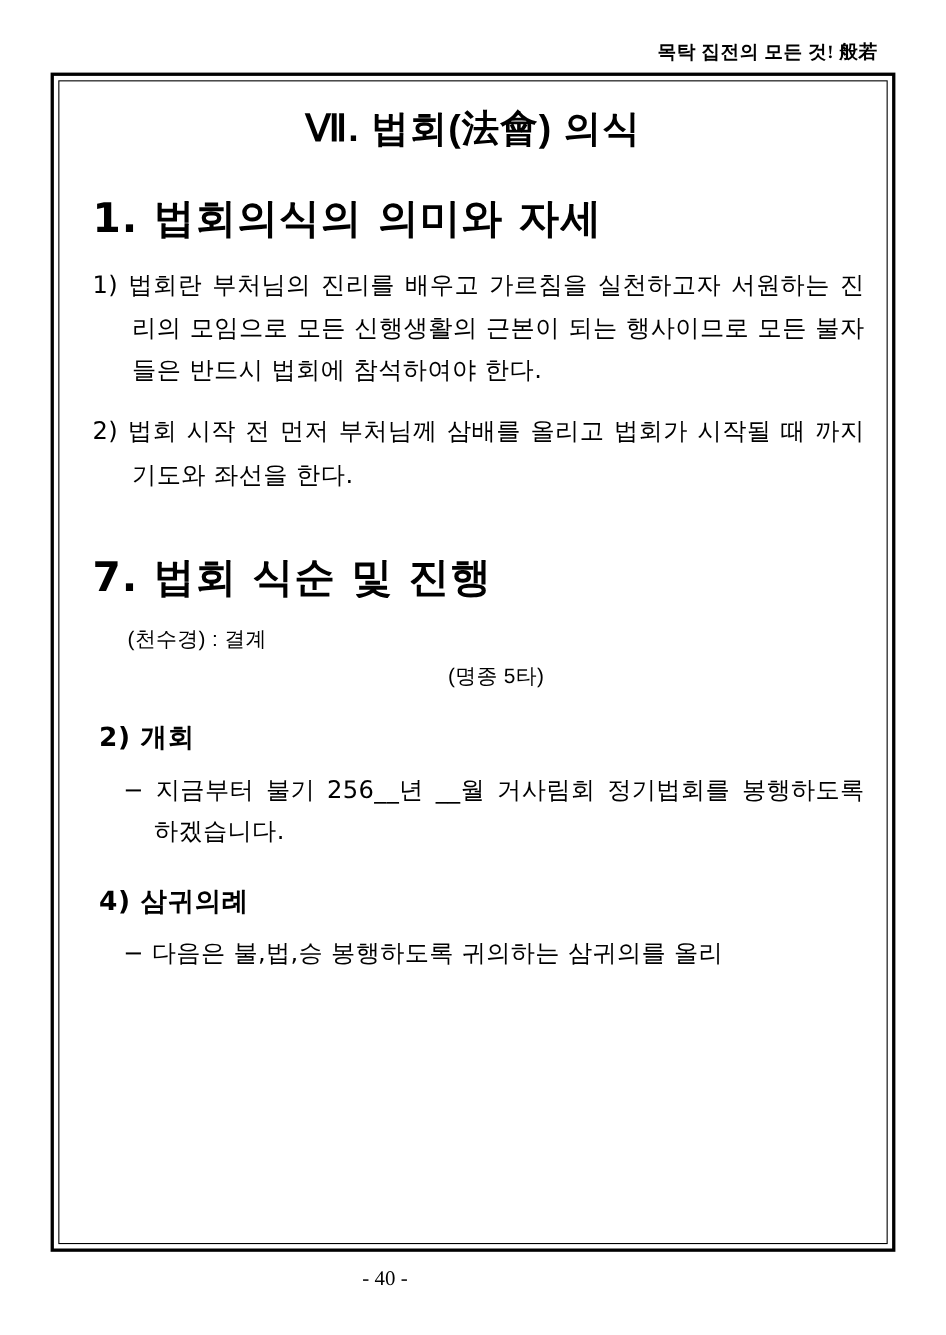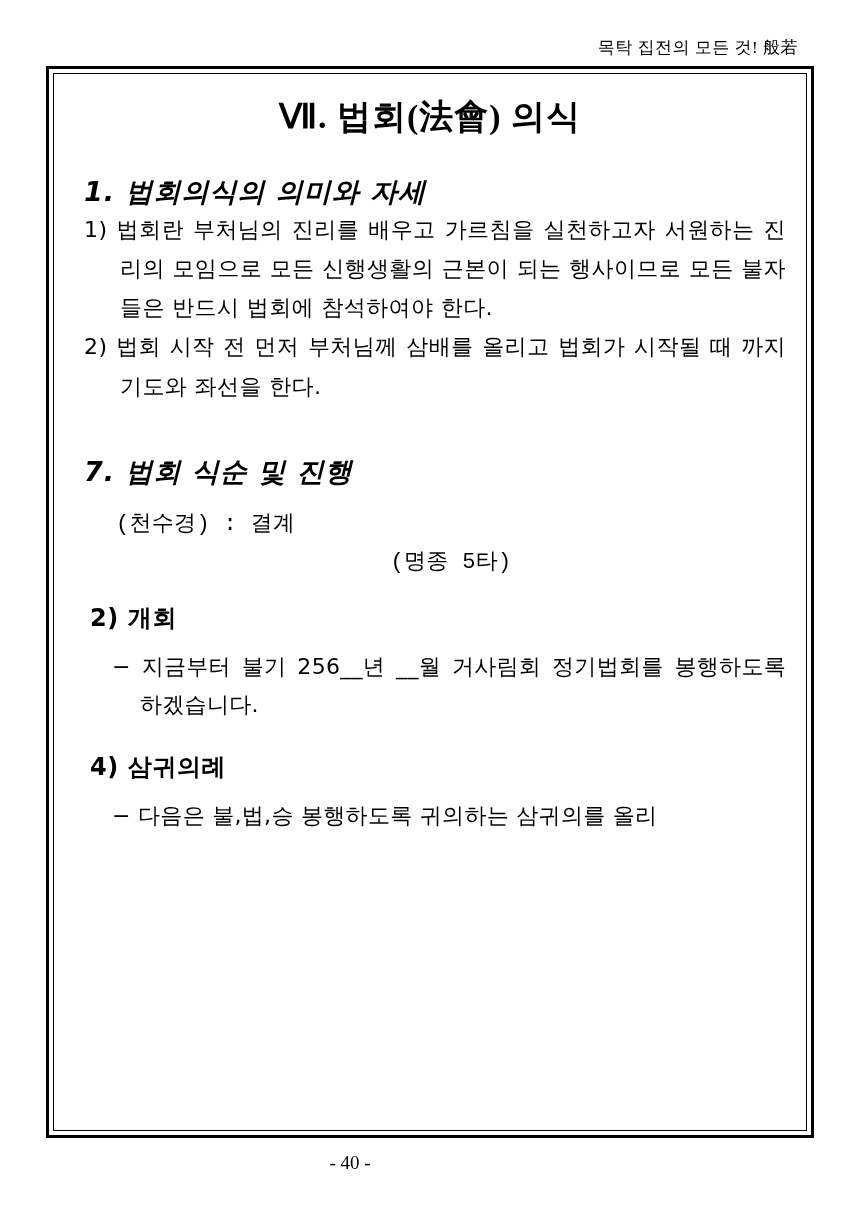--- a/index.html
+++ b/index.html
@@ -23,21 +23,21 @@
     width: 860px;
     height: 1214px;
   }
 
   .header-line {
     position: absolute;
     top: 36px;
     right: 62px;
     font-family: "Liberation Serif", serif;
     font-size: 17px;
-    font-weight: normal;
+    font-weight: bold;
     letter-spacing: 0.5px;
     white-space: nowrap;
   }
 
   .frame-outer {
     position: absolute;
     left: 46px;
     top: 66px;
     width: 768px;
     height: 1072px;
@@ -57,54 +57,53 @@
   .content {
     position: absolute;
     left: 74px;
     top: 80px;
     width: 712px;
     box-sizing: border-box;
   }
 
   .doc-title {
     text-align: center;
-    font-family: Liberation Serif, serif;
+    font-family: Liberation Sans, sans-serif;
     font-size: 34px;
     font-weight: bold;
     margin: 14px 0 0 0;
     letter-spacing: 1px;
   }
 
   .h2 {
     font-family: "DejaVu Sans", sans-serif;
-    font-size: 27px;
+    font-size: 37px;
     font-weight: bold;
     margin: 34px 0 0 10px;
     letter-spacing: 1px;
-    font-style: italic;
   }
   .h2.second {
     margin-top: 48px;
   }
 
   .para {
     font-family: "DejaVu Sans", sans-serif;
     font-size: 22px;
     line-height: 1.78;
-    margin: 0 0 0 0;
+    margin: 16px 0 0 0;
     text-align: justify;
     text-justify: inter-character;
     padding-left: 46px;
     text-indent: -36px;
     letter-spacing: 0.4px;
   }
 
   .sub-note {
-    font-family: Liberation Mono, monospace;
-    font-size: 22px;
+    font-family: Liberation Sans, sans-serif;
+    font-size: 19px;
     margin: 18px 0 0 42px;
     letter-spacing: 0.3px;
   }
   .sub-note.n2 {
     margin-top: 8px;
     text-align: center;
   }
 
   .h3 {
     font-family: "DejaVu Sans", sans-serif;

